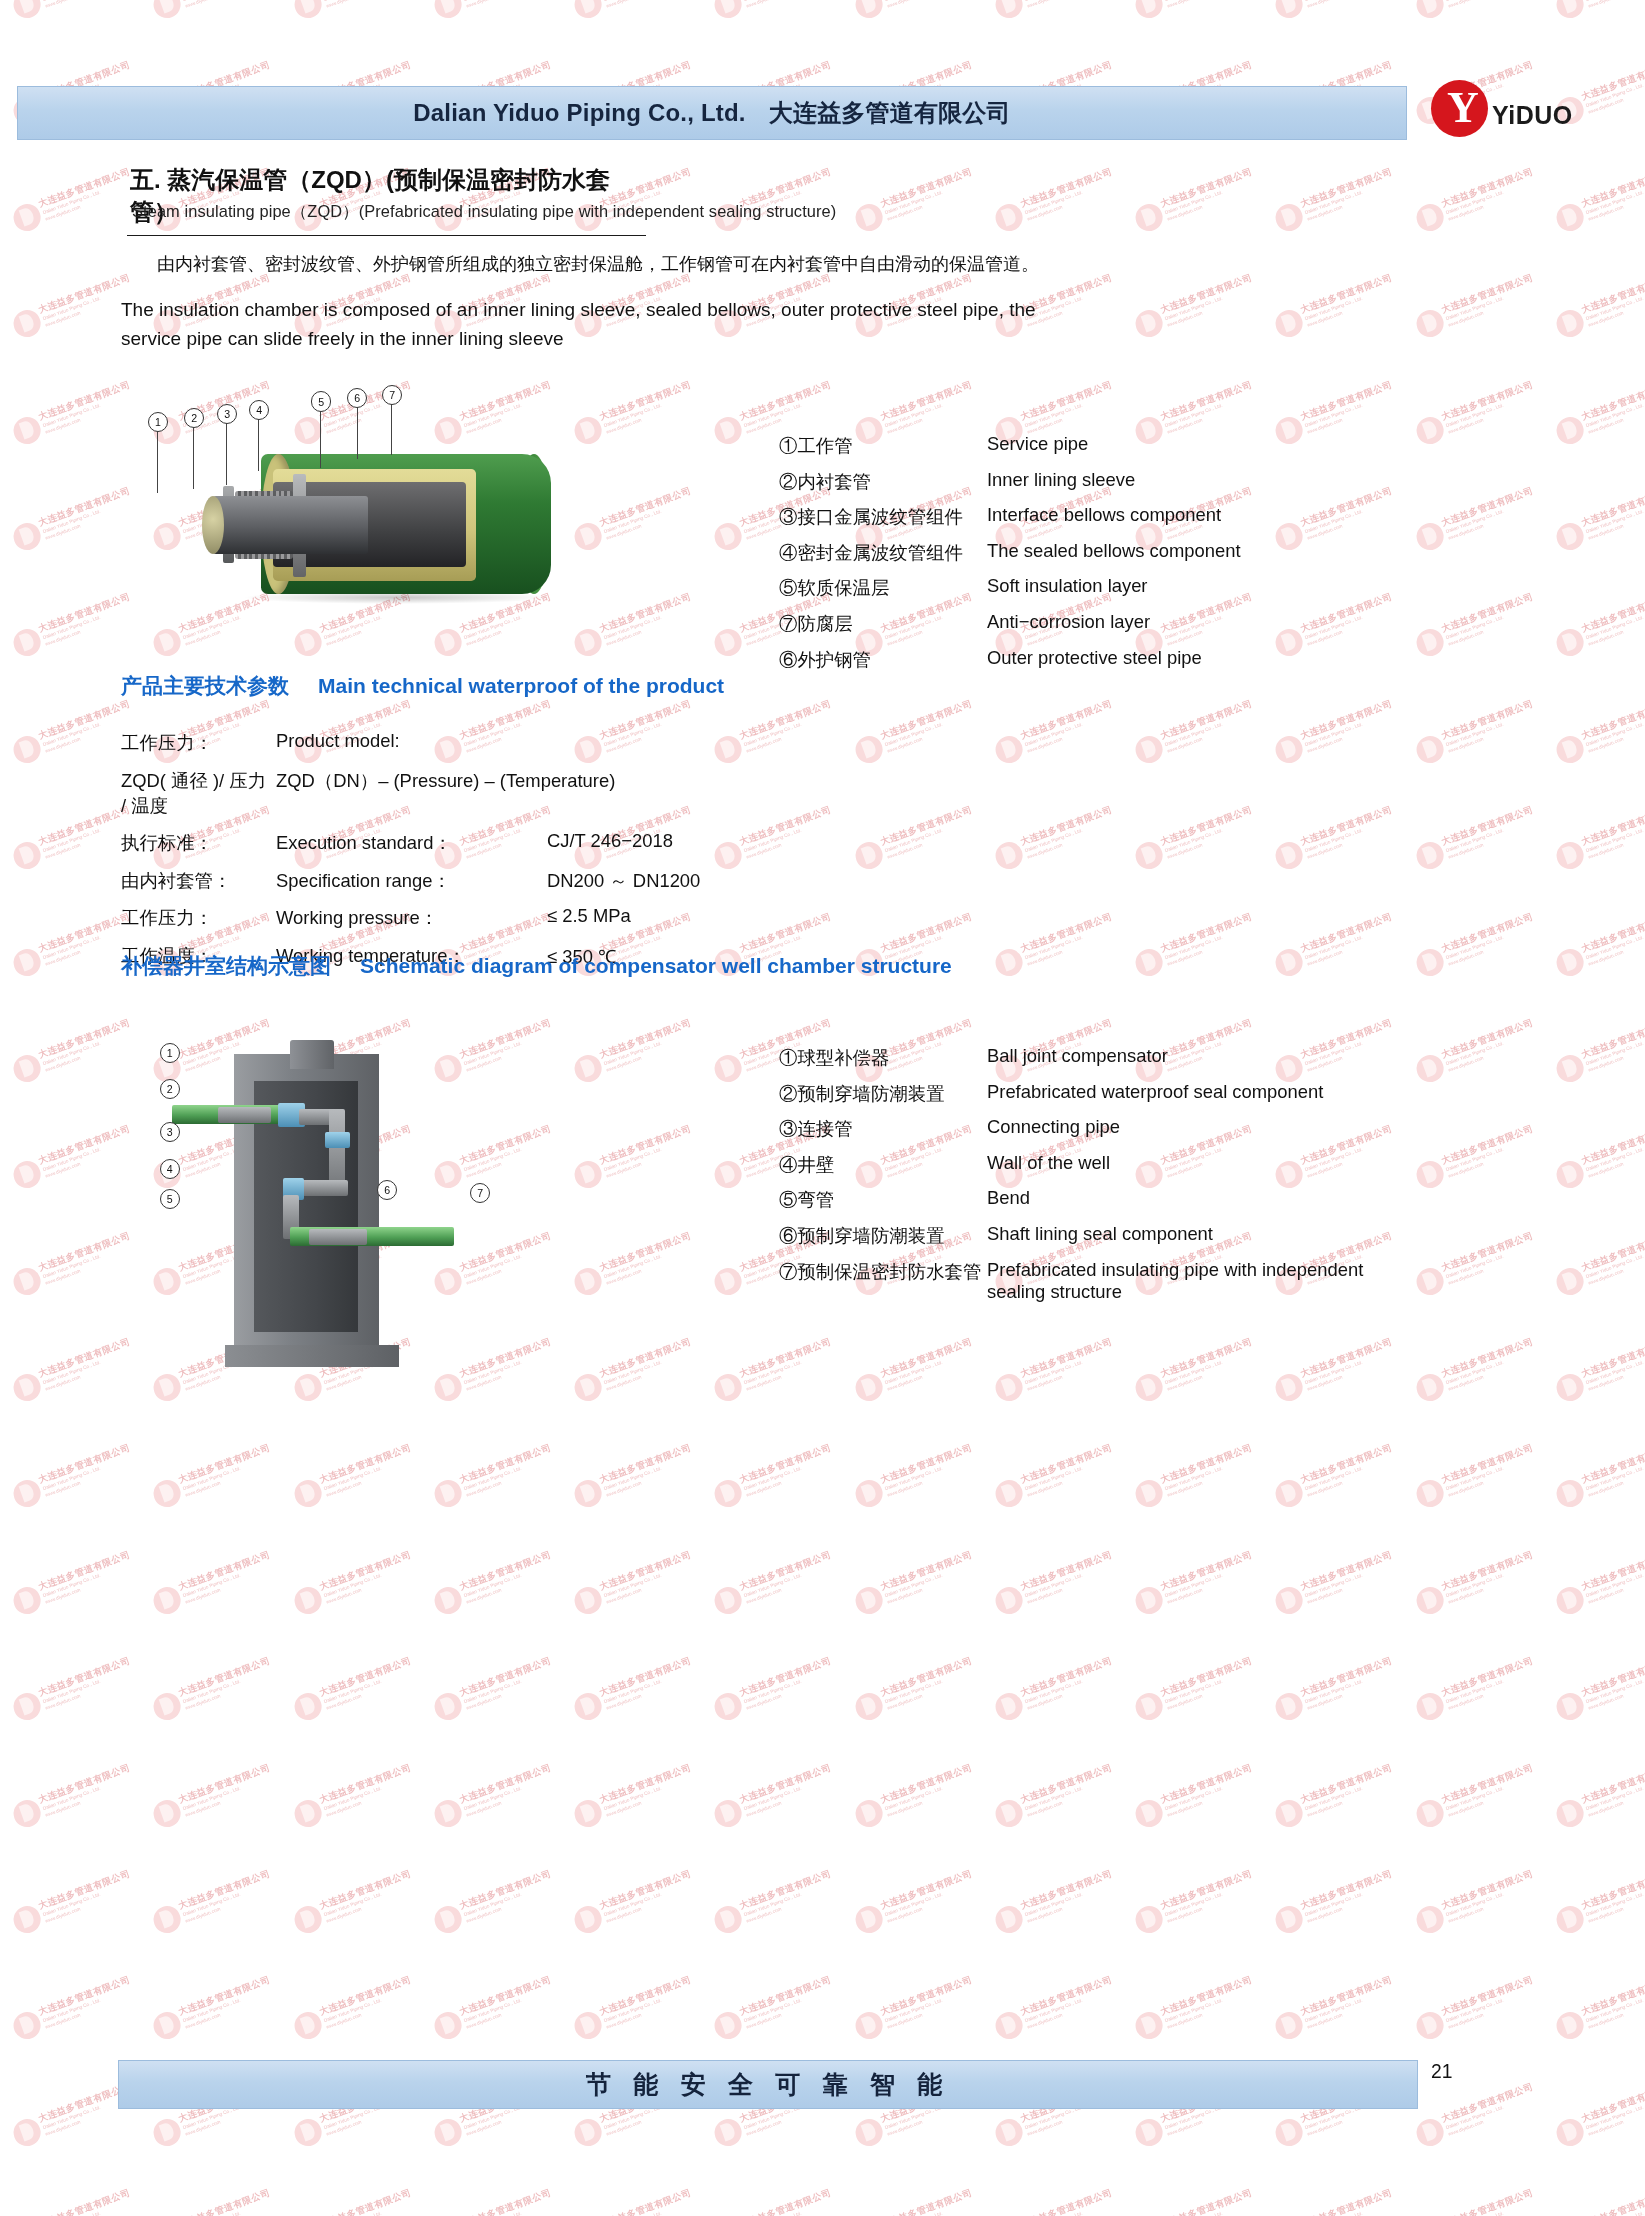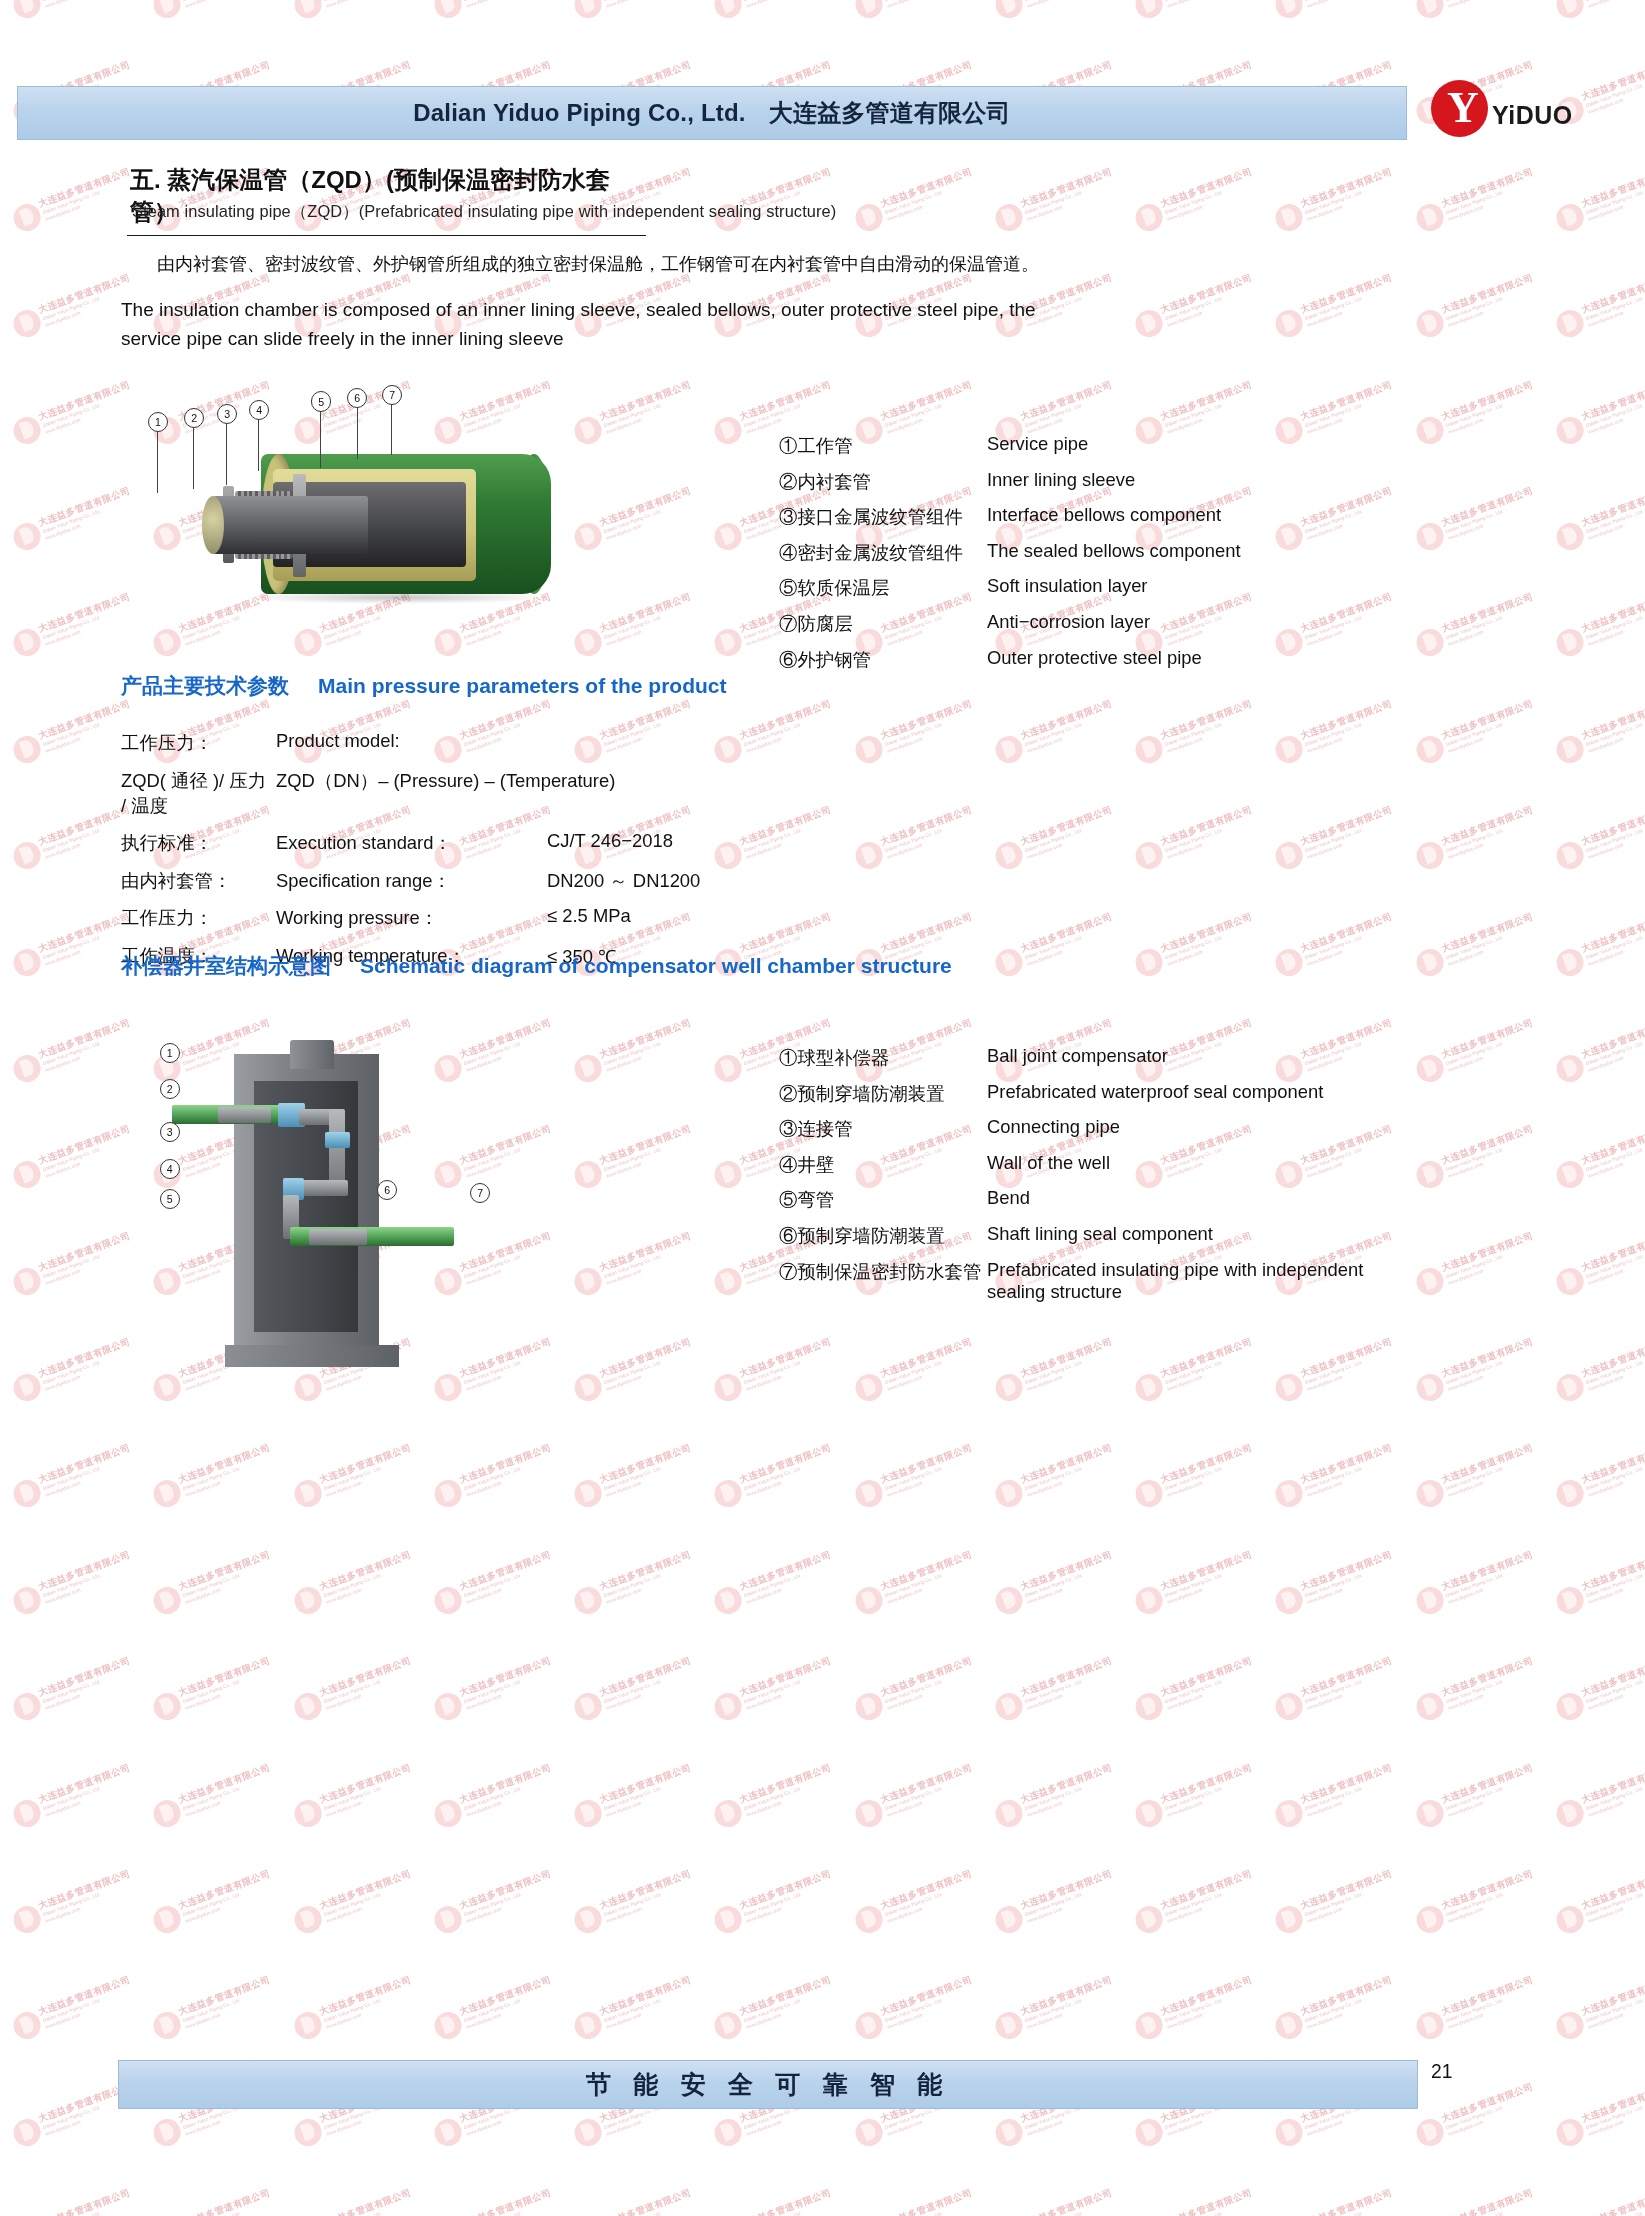--- a/index.html
+++ b/index.html
@@ -2088,21 +2088,21 @@
     </div>
     <div class="legend-row">
       <div class="legend-cn"><span>⑥</span><span>外护钢管</span></div>
       <div class="legend-en">Outer protective steel pipe</div>
     </div>
   </div>
 
   <div class="blue-head" style="left:121px; top:672px;">
     <span>产品主要技术参数</span>
     <span style="display:inline-block;width:17.4px;"></span>
-    <span>Main pressure parameters of the product</span>
+    <span>Main technical waterproof of the product</span>
   </div>
 
   <div class="params">
     <div class="params-row">
       <div class="p-c1">工作压力：</div>
       <div class="p-c2">Product model:</div>
       <div class="p-c3"></div>
     </div>
     <div class="params-row">
       <div class="p-c1">ZQD( 通径 )/ 压力 / 温度</div>

